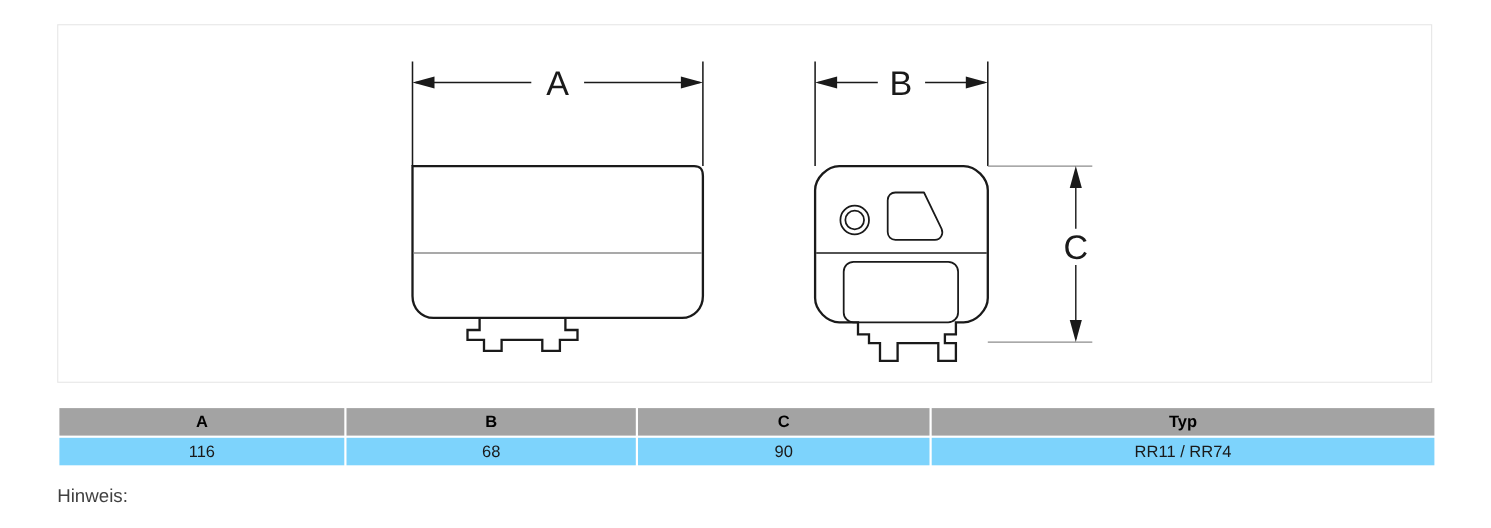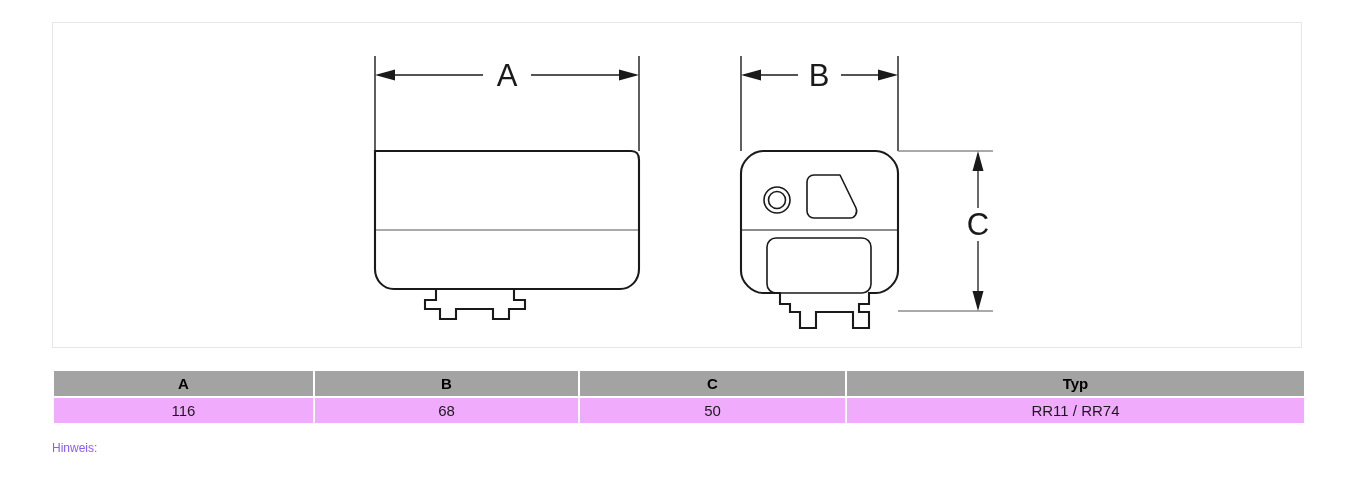--- a/index.html
+++ b/index.html
@@ -60,34 +60,34 @@
     line-height: 25px;
     font-size: 15px;
     vertical-align: middle;
   }
   #dim-table th {
     background: #a3a3a3;
     color: #000000;
     font-weight: bold;
   }
   #dim-table td {
-    background: #f0abfc;
+    background: #7dd3fc;
     color: #1a1a1a;
     font-weight: normal;
   }
 
   
   #note-row {
     position: absolute;
     left: 52px;
     top: 441px;
     display: flex;
     align-items: baseline;
-    font-size: 12px;
-    color: #8b5cf6;
+    font-size: 17px;
+    color: #404040;
     white-space: nowrap;
     justify-content: flex-end;
   }
   #note-label {
     min-width: 58px;
   }
   #note-text {
     margin-left: 4px;
   }
 </style>
@@ -218,21 +218,21 @@
       <th>A</th>
       <th>B</th>
       <th>C</th>
       <th>Typ</th>
     </tr>
   </thead>
   <tbody>
     <tr>
       <td>116</td>
       <td>68</td>
-      <td>50</td>
+      <td>90</td>
       <td>RR11 / RR74</td>
     </tr>
   </tbody>
 </table>
 
 <div id="note-row">
   <span id="note-label">Hinweis:</span>
 </div>
 
 </body></html>

